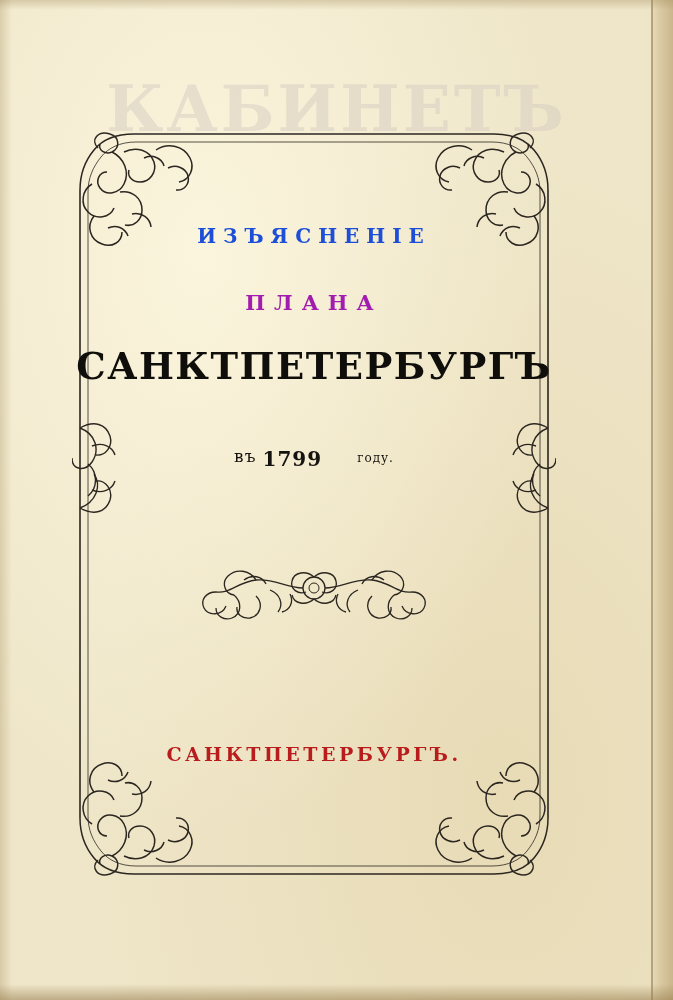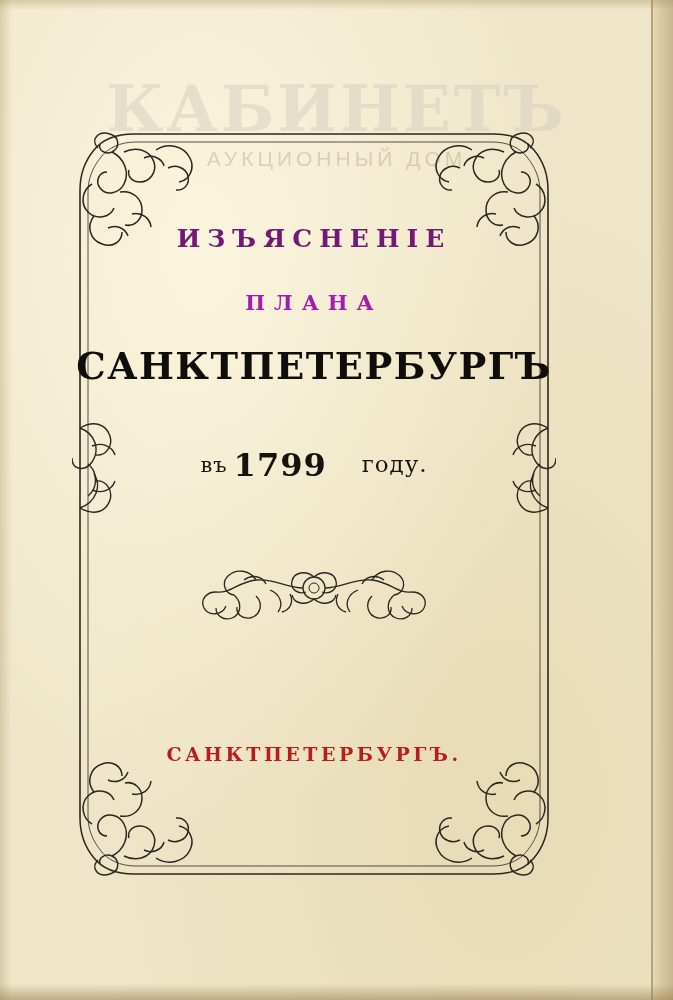--- a/index.html
+++ b/index.html
@@ -123,24 +123,24 @@
     width: 484px;
     height: 752px;
     text-align: center;
     color: #15130f;
   }
   .line-izyasnenie {
     position: absolute;
     left: 0; right: 0;
     top: 96px;
     font-family: "DejaVu Serif", serif;
-    font-size: 25px;
+    font-size: 20px;
     font-weight: bold;
     letter-spacing: 7px;
-    color: #701a75;
+    color: #1d4ed8;
   }
   .line-plana {
     position: absolute;
     left: 0; right: 0;
     top: 162px;
     font-family: "DejaVu Serif", serif;
     font-size: 21px;
     font-weight: bold;
     letter-spacing: 9px;
     color: #a21caf;
@@ -156,32 +156,32 @@
     color: #100e0b;
   }
   .line-year {
     position: absolute;
     left: 0; right: 0;
     top: 318px;
     font-family: "DejaVu Serif", serif;
     color: #15130f;
   }
   .line-year .yr-pre {
-    font-size: 21px;
+    font-size: 17px;
     letter-spacing: 1px;
     vertical-align: 4px;
   }
   .line-year .yr-num {
-    font-size: 32px;
+    font-size: 20px;
     font-weight: bold;
     letter-spacing: 1px;
     margin: 18px 6px;
   }
   .line-year .yr-post {
-    font-size: 23px;
+    font-size: 12px;
     letter-spacing: 1px;
     vertical-align: 4px;
     margin-left: 29px;
   }
 
   
   .ornament {
     position: absolute;
     left: 50%;
     top: 430px;
@@ -211,21 +211,20 @@
 </style>
 </head>
 <body>
 
 <div id="scan">
 
   <div class="paper-tone"></div>
 
   <div class="watermark">
     <div class="wm-main">КАБИНЕТЪ</div>
-    <div class="wm-sub">АУКЦИОННЫЙ ДОМ</div>
   </div>
 
   <div id="frame">
     <svg class="frame-svg" width="484" height="752" viewBox="0 0 484 752" xmlns="http://www.w3.org/2000/svg">
       <g fill="none" stroke="#2b2620" stroke-width="1.6">
 
         <path d="M8 62 L8 690"></path>
         <path d="M476 62 L476 690"></path>
         <path d="M62 6 L422 6"></path>
         <path d="M62 746 L422 746"></path>

